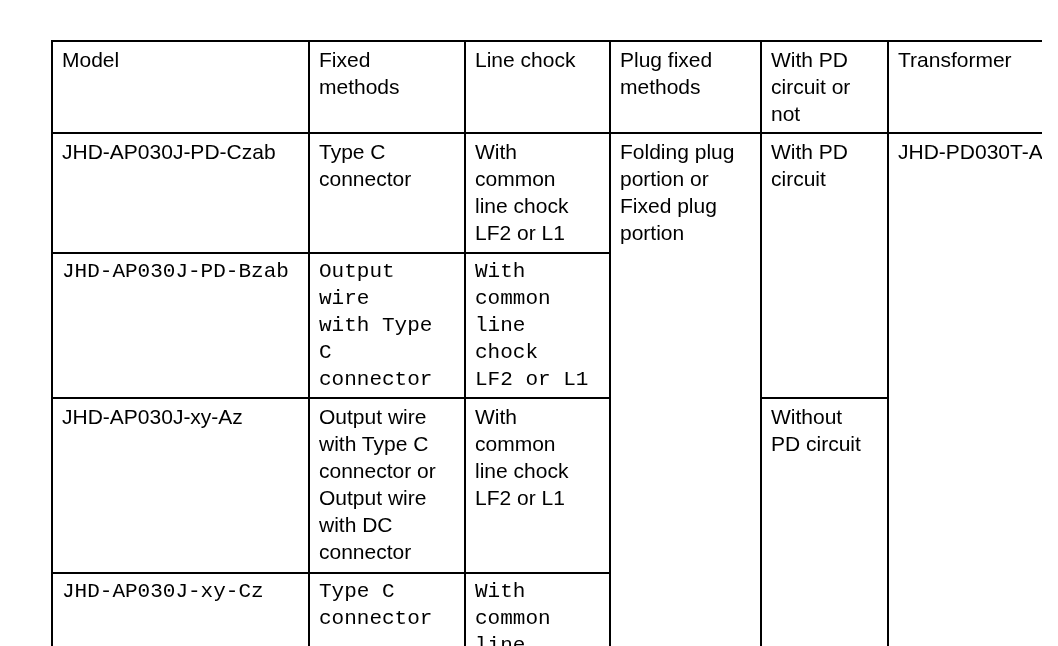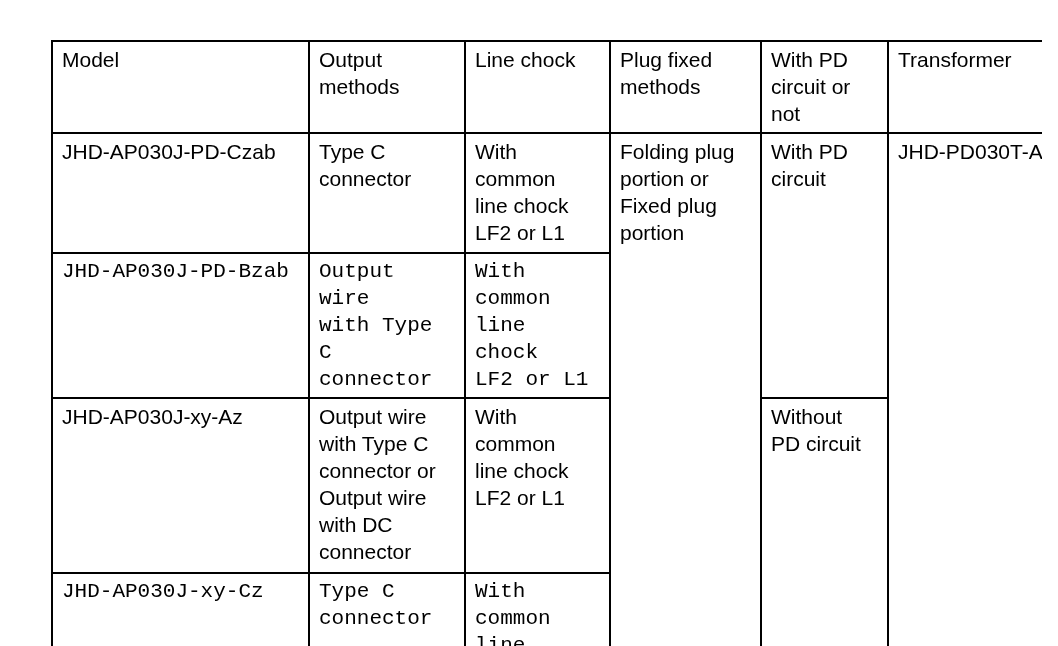--- a/index.html
+++ b/index.html
@@ -57,21 +57,21 @@
       <col style="width:156px">
       <col style="width:145px">
       <col style="width:151px">
       <col style="width:127px">
       <col style="width:194px">
     </colgroup>
 
     <tbody>
         <tr class="row-header">
       <td>Model</td>
-      <td>Output
+      <td>Fixed
 methods</td>
       <td>Line chock</td>
       <td>Plug fixed
 methods</td>
       <td>With PD
 circuit or
 not</td>
       <td>Transformer</td>
     </tr>
 

